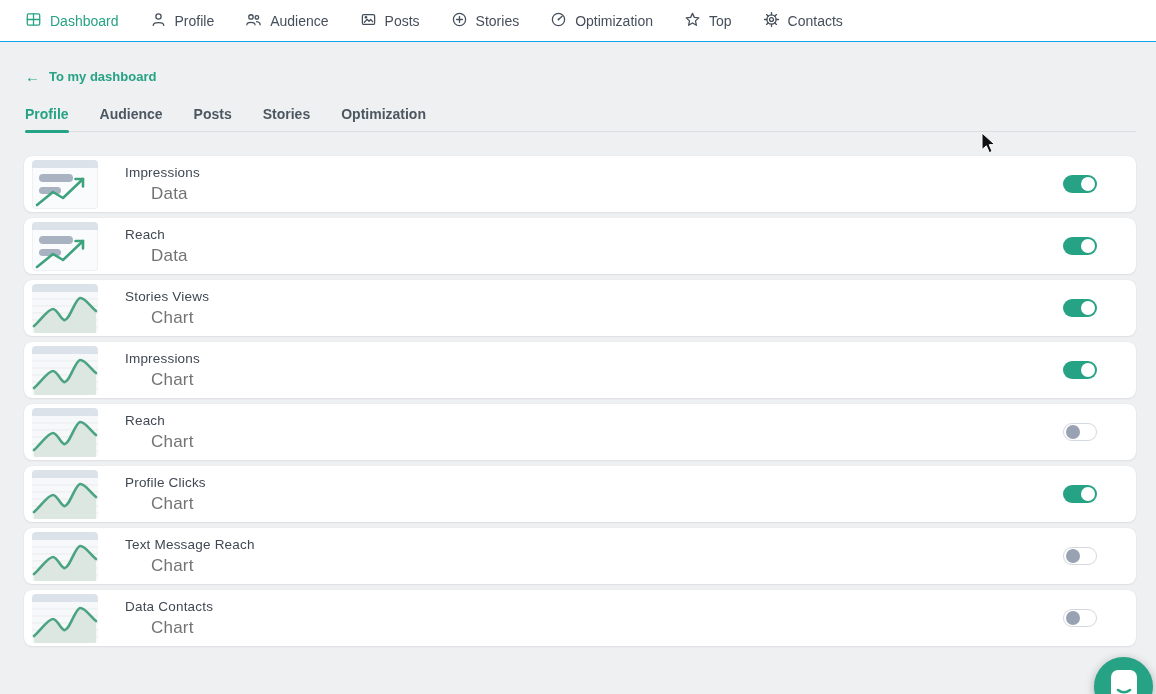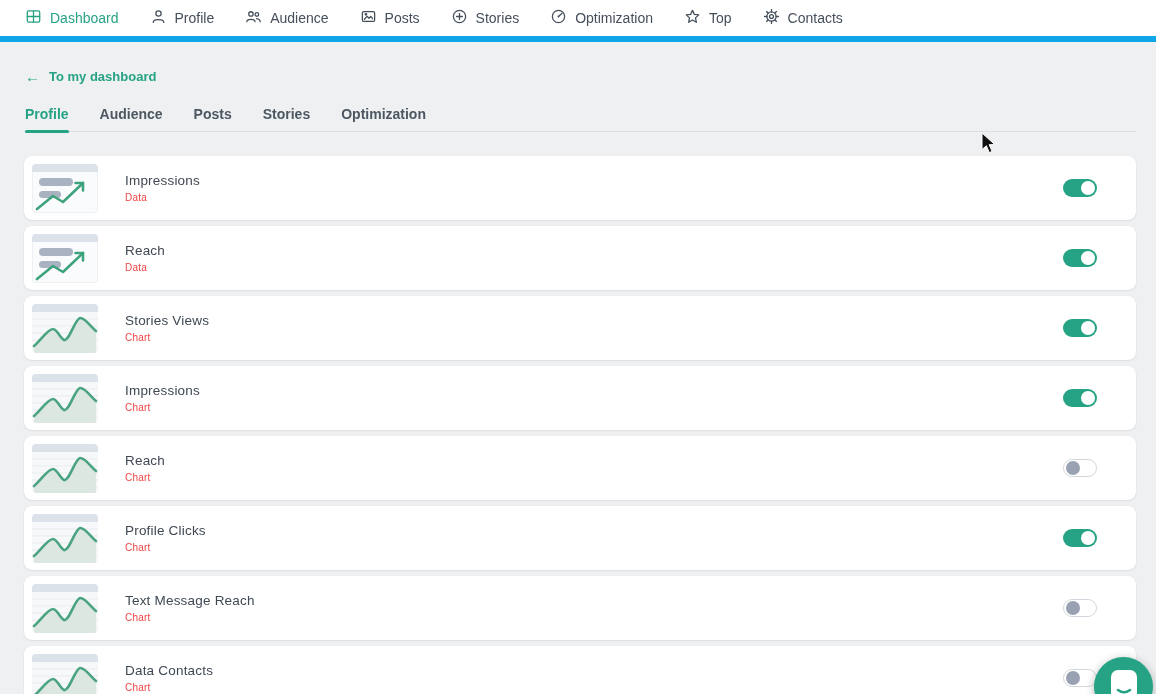--- a/index.html
+++ b/index.html
@@ -5,21 +5,21 @@
   * { margin:0; padding:0; box-sizing:border-box; }
   html,body { width:1156px; height:694px; }
   body {
     position:relative; overflow:hidden;
     background:#eef0f2;
     font-family:"Liberation Sans", sans-serif;
     color:#3f4853;
   }
   
   .topnav {
-    height:42px; background:#ffffff; border-bottom:6px solid #0ea5e9;
+    height:42px; background:#ffffff; border-bottom:1px solid #0ea5e9;
     display:flex; align-items:center; padding-left:25px; gap:31px;
   }
   .nav-item {
     display:flex; align-items:center; gap:8px;
     font-size:14px; font-weight:500; color:#454f5b; cursor:pointer; white-space:nowrap;
   }
   .nav-item svg { width:17px; height:17px; stroke:currentColor; fill:none; stroke-width:1.5;
     stroke-linecap:round; stroke-linejoin:round; }
   .nav-item.active { color:var(--accent); }
   
@@ -38,32 +38,32 @@
     position:relative; cursor:pointer; white-space:nowrap;
   }
   .tab.active { color:var(--accent); }
   .tab.active::after {
     content:""; position:absolute; left:0; right:0; bottom:-2px; height:3px;
     background:var(--accent); border-radius:3px;
   }
   
   .widget-list { margin:24px 20px 0 24px; }
   .widget-card {
-    height:64px; background:#ffffff; border-radius:8px; margin-bottom:6px;
+    height:56px; background:#ffffff; border-radius:8px; margin-bottom:6px;
     display:flex; align-items:center; padding:0 39px 0 8px;
     box-shadow:0 1px 2px rgba(23,38,52,.07), 0 0 1px rgba(23,38,52,.12);
   }
   .thumb {
     width:66px; height:49px; border-radius:4px; overflow:hidden; flex:0 0 auto;
     background:#fafbfd; box-shadow:0 0 0 1px #eef0f3 inset;
   }
   .thumb svg { display:block; width:66px; height:49px; }
   .widget-text { margin-left:27px; }
   .widget-title { font-size:13.5px; color:#3f4853; letter-spacing:.2px; }
-  .widget-sub { font-size:10px; color:#ef4444; margin-top:4px; letter-spacing:.2px; }
+  .widget-sub { font-size:17px; color:#737373; margin-top:4px; letter-spacing:.2px;margin-left:26px; }
   
   .toggle { margin-left:auto; width:34px; height:18px; border-radius:10px; position:relative; cursor:pointer; flex:0 0 auto; }
   .toggle .knob { position:absolute; width:14px; height:14px; border-radius:50%; }
   .toggle.on { background:var(--accent); }
   .toggle.on .knob { right:2px; top:2px; background:#ffffff; }
   .toggle.off { background:#ffffff; border:1px solid #d3d8de; }
   .toggle.off .knob { left:2px; top:1px; background:#99a2b2; }
   
   .chat-launcher {
     position:absolute; left:1094px; top:657px; width:59px; height:59px;

